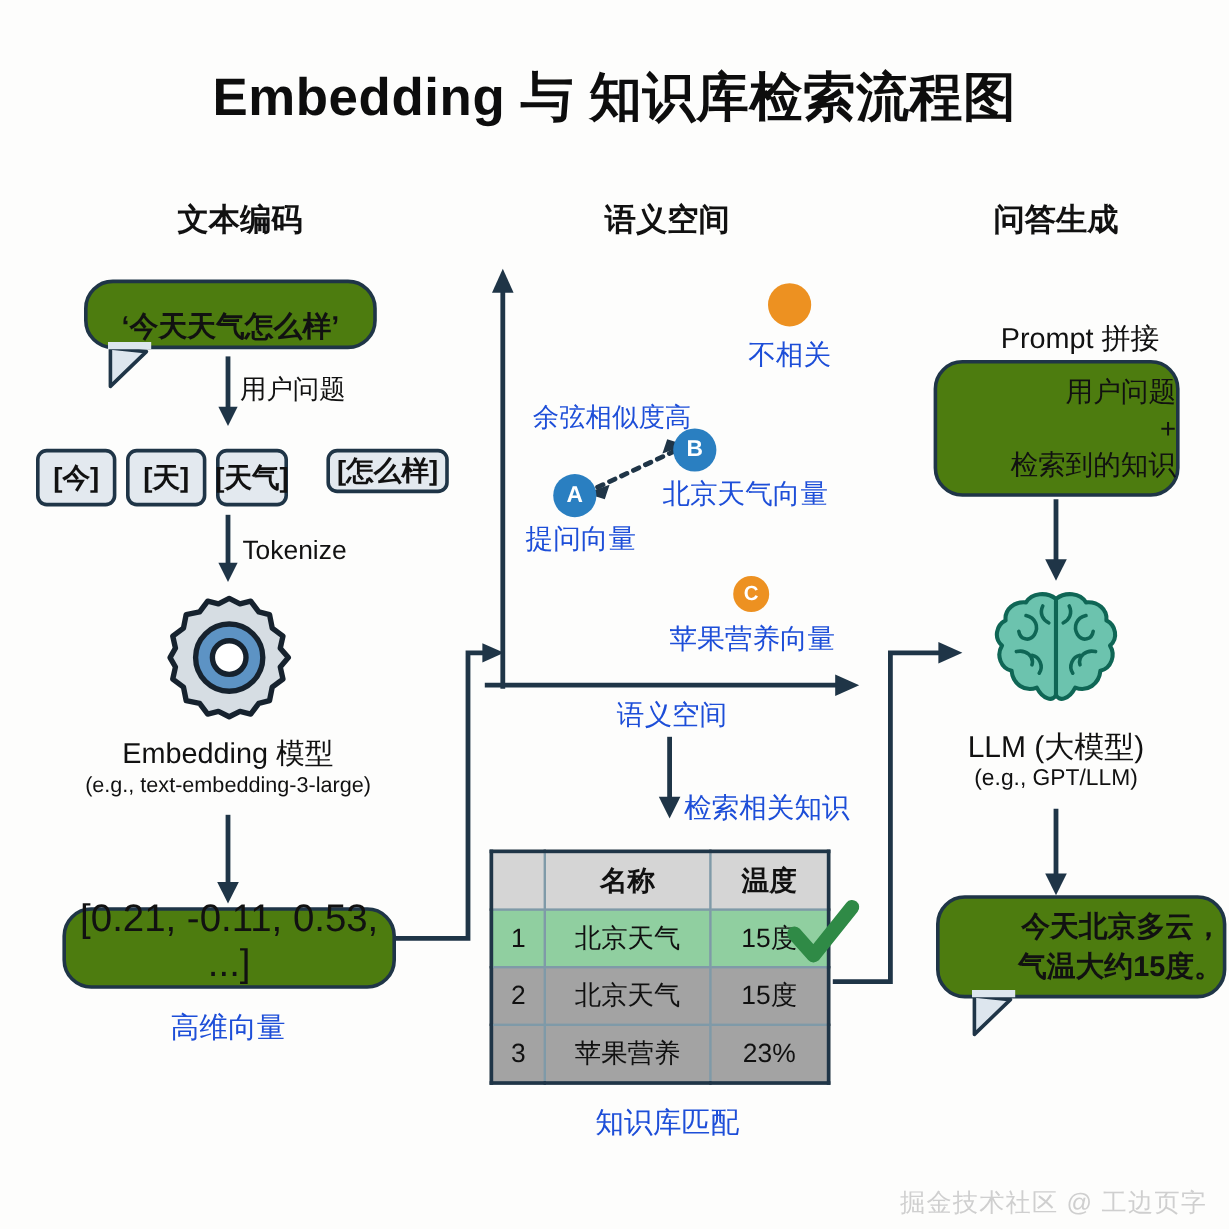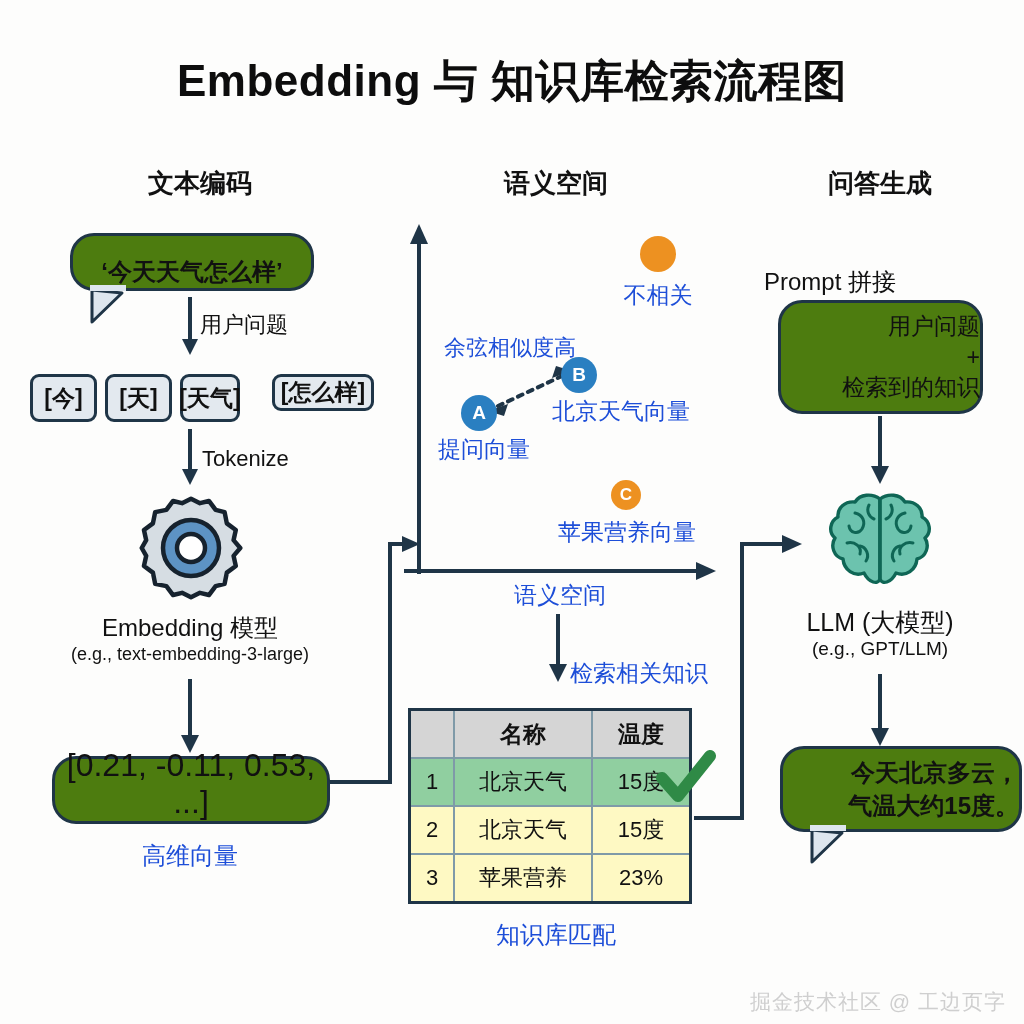--- a/index.html
+++ b/index.html
@@ -48,21 +48,21 @@
   }
 
   .label{font-size:22px;white-space:nowrap;color:#111;}
   .label-b{font-size:22px;font-weight:normal;white-space:nowrap;color:#1d4ed8;}
 
   
   #kbtable{
     left:408px;top:694px;width:284px;
     border-collapse:collapse;
     border:3px solid #1f3547;
-    background:#fef9c3;
+    background:#a3a3a3;
   }
   #kbtable td,#kbtable th{
     border:2px solid #7f9aa8;
     font-size:22px;
     text-align:center;
     padding:5px 2px;
     height:36px;
     color:#111;
     font-weight:normal;
   }
@@ -217,21 +217,21 @@
     <path d="M6,28 L22,46 L54,6" fill="none" stroke="#2f8a46" stroke-width="12" stroke-linecap="round" stroke-linejoin="round"></path>
   </svg>
 
   <div class="abs ctr label-b" style="left:556px;top:905px;font-size:24px;">知识库匹配</div>
 
   <svg class="abs" style="left:690px;top:518px;width:140px;height:300px;">
     <path d="M4,286 L52,286 L52,12 L96,12" fill="none" stroke="#1f3547" stroke-width="4"></path>
     <path d="M112,12 L92,3 L92,21 Z" fill="#1f3547"></path>
   </svg>
 
-  <div class="abs ctr" style="left:830px;top:252px;font-size:24px;white-space:nowrap;">Prompt 拼接</div>
+  <div class="abs ctr" style="left:900px;top:252px;font-size:24px;white-space:nowrap;">Prompt 拼接</div>
 
   <div class="abs bluebox" style="left:778px;top:286px;width:205px;height:114px;flex-direction:column;line-height:1.32;font-size:23px;">
     <span>用户问题</span>
     <span>+</span>
     <span>检索到的知识</span>
   </div>
 
   <svg class="abs" style="left:860px;top:402px;width:40px;height:72px;">
     <line x1="20" y1="0" x2="20" y2="54" stroke="#1f3547" stroke-width="4"></line>
     <path d="M20,68 L11,50 L29,50 Z" fill="#1f3547"></path>

